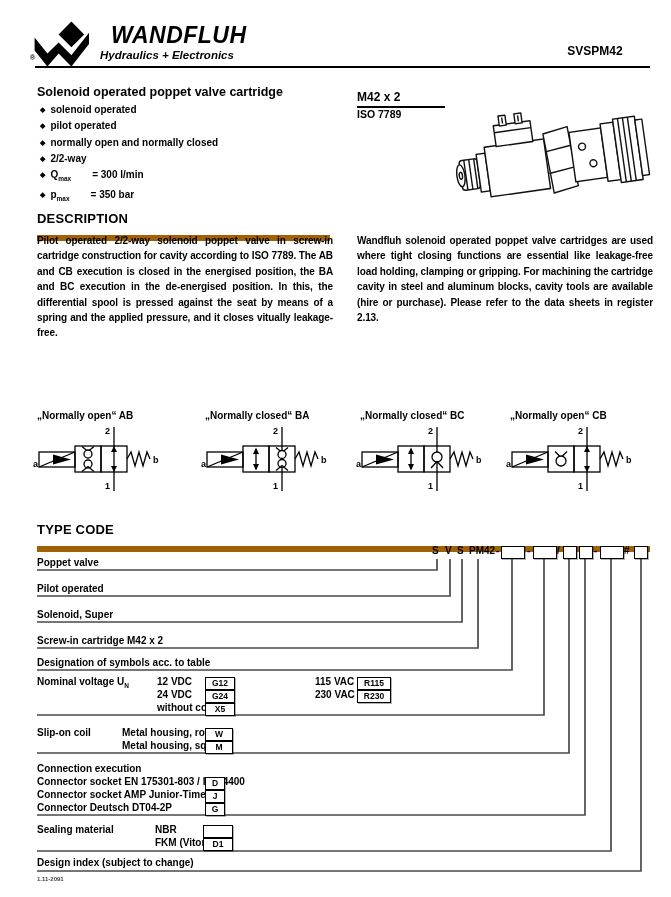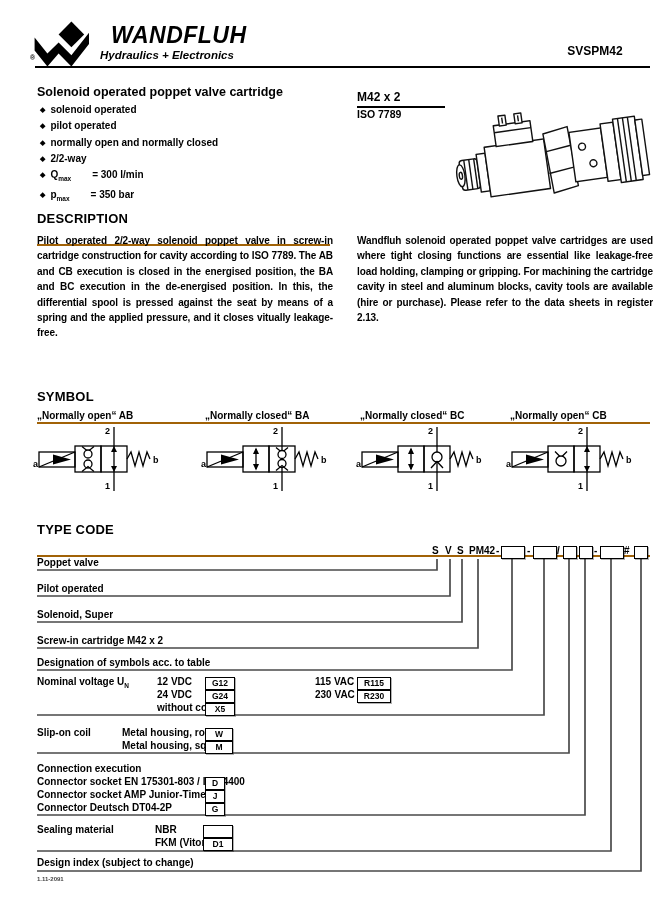--- a/index.html
+++ b/index.html
@@ -15,21 +15,21 @@
   
   .title{position:absolute;left:37px;top:85px;font-size:12.5px;font-weight:700;}
   .bullets{position:absolute;left:40px;top:102px;font-size:10px;font-weight:700;}
   .bullets .row{line-height:16.3px;white-space:nowrap;}
   .diamond{font-size:7px;margin-right:5px;vertical-align:1px;}
   sub.s{font-size:6.5px;font-weight:700;}
   .rest{margin-left:21px;}
   .thread{position:absolute;left:357px;top:90px;width:88px;font-size:12px;font-weight:700;border-bottom:2px solid #000;padding-bottom:2px;}
   .standard{position:absolute;left:357px;top:108px;font-size:10.5px;font-weight:700;}
   
-  .sec{position:absolute;font-size:13px;font-weight:700;letter-spacing:.2px;border-bottom:2px solid #a16207;padding-bottom:18px;}
+  .sec{position:absolute;font-size:13px;font-weight:700;letter-spacing:.2px;border-bottom:6px solid #a16207;padding-bottom:9px;}
   .para{position:absolute;width:296px;font-size:10px;line-height:15.4px;text-align:justify;font-weight:700;letter-spacing:-.1px;}
   
   .symcap{position:absolute;top:410px;font-size:10px;font-weight:700;}
   .symsvg{position:absolute;top:421px;width:150px;height:76px;}
   .ln{stroke:#000;stroke-width:1.3;fill:none;}
   .lnw{stroke:#000;stroke-width:1.3;fill:#fff;}
   .st{font:700 9px "Liberation Sans",sans-serif;fill:#000;}
   
   .cl{position:absolute;top:545px;font-size:10px;font-weight:700;line-height:12px;}
   .cbox{position:absolute;top:546px;height:11px;border:1px solid #000;background:#fff;box-shadow:1px 1px 0 rgba(0,0,0,.3);}
@@ -118,21 +118,20 @@
       <line x1="176" y1="20" x2="176" y2="84"></line>
       <line x1="181" y1="20" x2="181" y2="84"></line>
       <rect x="188" y="24" width="7" height="56"></rect>
     </g>
   </svg>
 
   <div class="sec" style="left:37px;top:211px;width:293px">DESCRIPTION</div>
   <div class="para" style="left:37px;top:233px">Pilot operated 2/2-way solenoid poppet valve in screw-in cartridge construction for cavity according to ISO 7789. The AB and CB execution is closed in the energised position, the BA and BC execution in the de-energised position. In this, the differential spool is pressed against the seat by means of a spring and the applied pressure, and it closes vitually leakage-free.</div>
   <div class="para" style="left:357px;top:233px">Wandfluh solenoid operated poppet valve cartridges are used where tight closing functions are essential like leakage-free load holding, clamping or gripping. For machining the cartridge cavity in steel and aluminum blocks, cavity tools are available (hire or purchase). Please refer to the data sheets in register 2.13.</div>
 
-  <div class="sec" style="left:37px;top:389px;width:613px">SYMBOL</div>
   <div class="symcap" style="left:37px">„Normally open“ AB</div>
   <div class="symcap" style="left:205px">„Normally closed“ BA</div>
   <div class="symcap" style="left:360px">„Normally closed“ BC</div>
   <div class="symcap" style="left:510px">„Normally open“ CB</div>
 
   <svg class="symsvg" style="left:31px" viewBox="0 0 150 76">
     <text x="2" y="46" class="st">a</text>
     <g>
       <rect x="8" y="31" width="36" height="15" class="ln"></rect>
       <line x1="8" y1="46" x2="44" y2="31" class="ln"></line>

